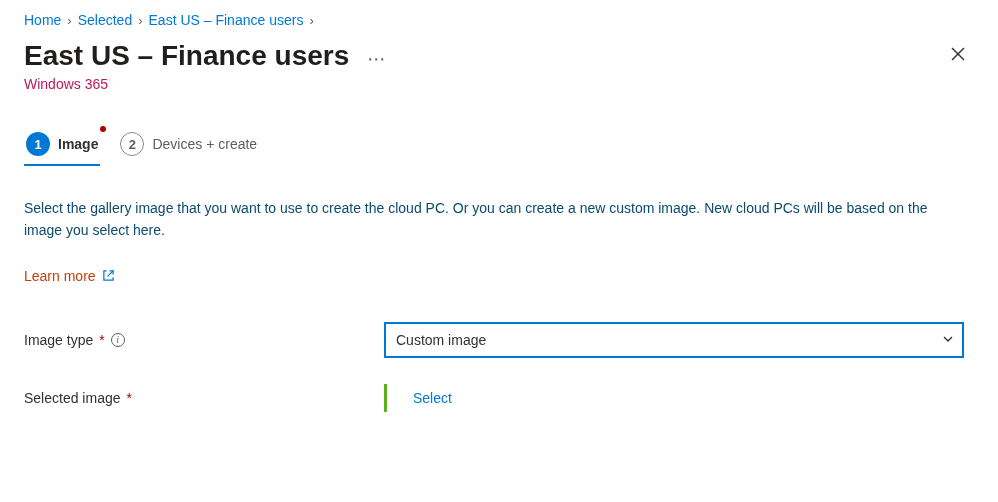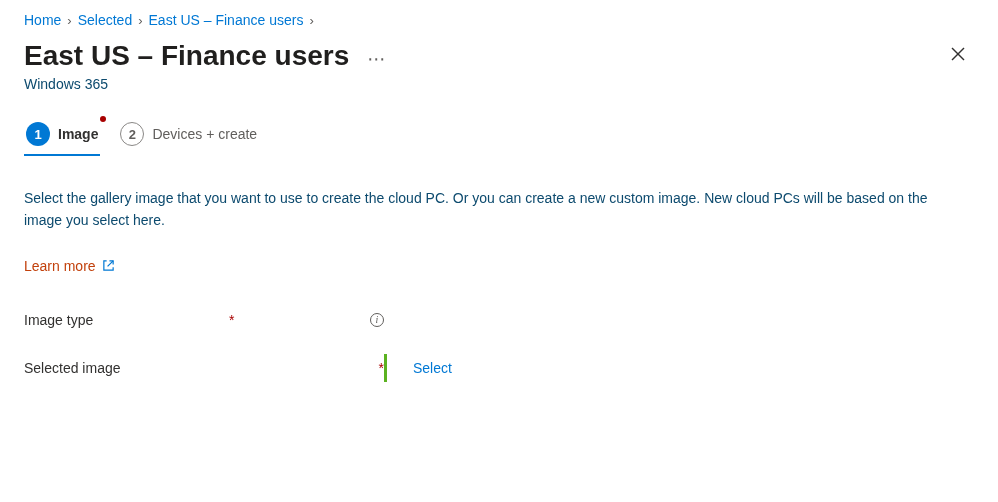--- a/index.html
+++ b/index.html
@@ -31,21 +31,21 @@
     h1 { font-size: 28px; font-weight: 600; color: #201f1e; }
     .more-btn {
       font-size: 18px; color: #605e5c; letter-spacing: 2px;
       cursor: pointer; padding: 4px; margin-top: 6px;
     }
     .close-btn {
       width: 32px; height: 32px; display: flex; align-items: center;
       justify-content: center; cursor: pointer; color: #323130;
     }
     .close-btn svg { width: 16px; height: 16px; }
-    .subtitle { font-size: 14px; color: #0c4a6e; margin-bottom: 24px; }
+    .subtitle { font-size: 14px; color: #be185d; margin-bottom: 34px; }
 
     .tabs {
       display: flex; align-items: center; gap: 18px;
       border-bottom: 1px solid transparent; margin-bottom: 30px;
     }
     .tab {
       display: flex; align-items: center; gap: 8px;
       padding: 6px 2px 10px 2px; position: relative; cursor: pointer;
       color: #605e5c;
     }
@@ -76,21 +76,21 @@
       color: #c2410c; text-decoration: none; cursor: pointer;
       display: inline-flex; align-items: center; gap: 6px; margin-bottom: 38px;
     }
     .learn-more .ext { width: 13px; height: 13px; }
 
     .form-row {
       display: flex; align-items: center; margin-bottom: 26px;
     }
     .form-label {
       width: 360px; display: flex; align-items: center; gap: 6px;
-      color: #323130; font-size: 14px; justify-content: space-between;
+      color: #323130; font-size: 14px;
     }
     .req { color: #a80000; }
     .info-ic {
       width: 14px; height: 14px; border: 1px solid #605e5c; border-radius: 50%;
       display: inline-flex; align-items: center; justify-content: center;
       font-size: 10px; color: #605e5c; font-style: italic; font-family: Georgia, serif;
     }
     .dropdown {
       flex: 1; max-width: 580px; height: 36px;
       border: 2px solid #0078d4; display: flex; align-items: center;
@@ -153,20 +153,28 @@
       <line x1="12" y1="2" x2="6" y2="8"></line>
   </svg>
 </a>
 
 <div class="form-row">
   <div class="form-label">
     <span>Image type</span>
     <span class="req">*</span>
     <span class="info-ic">i</span>
   </div>
+  <div class="dropdown">
+    <span>Custom image</span>
+    <span class="chev-down">
+      <svg viewBox="0 0 12 12" fill="none" stroke="#323130" stroke-width="1.4">
+          <polyline points="2,4 6,8 10,4"></polyline>
+        </svg>
+    </span>
+  </div>
 </div>
 
 <div class="form-row">
   <div class="form-label">
     <span>Selected image</span>
     <span class="req">*</span>
   </div>
   <div class="select-link">Select</div>
 </div>
 

